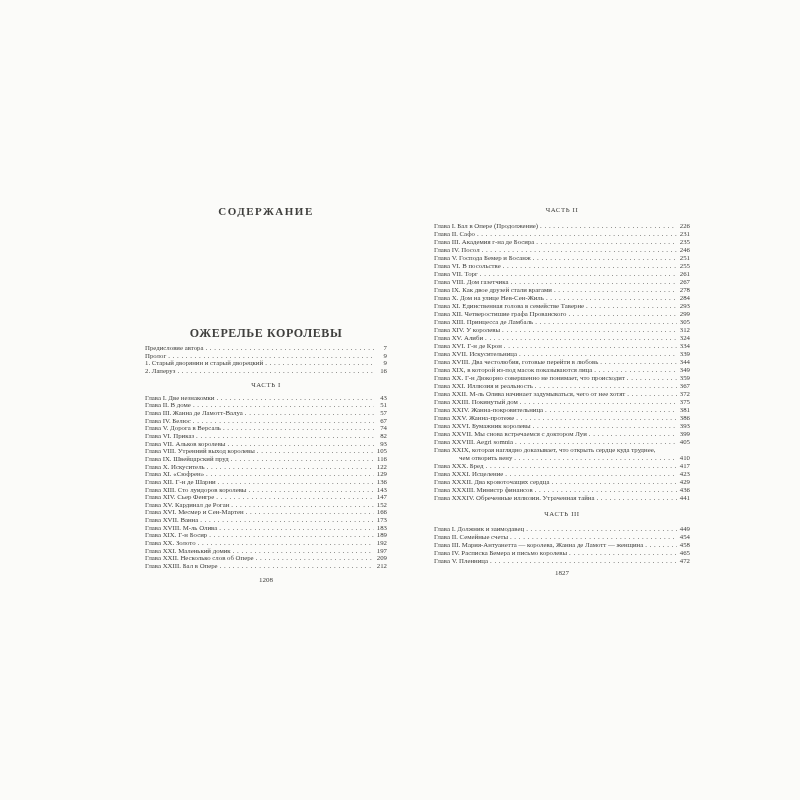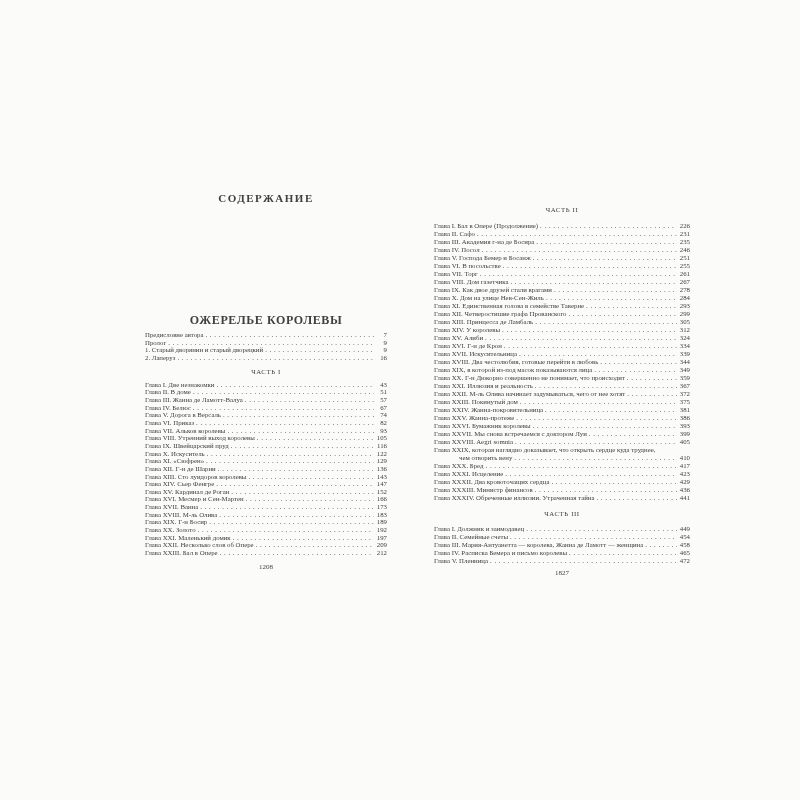--- a/index.html
+++ b/index.html
@@ -6,21 +6,21 @@
   body {
     width:800px; height:800px;
     background:#fbfbf9;
     font-family:"Liberation Serif","DejaVu Serif",serif;
     color:#40403e;
     overflow:hidden;
   }
   .spread { position:relative; width:800px; height:800px; }
 
   .page { position:absolute; }
-  .page-left  { left:145px; top:192px; width:242px; }
+  .page-left  { left:145px; top:205px; width:242px; }
   .page-right { left:434px; top:206px; width:256px; }
 
   .toc-title {
     margin:0; font-size:11px; font-weight:bold;
     text-align:center; letter-spacing:1.5px; line-height:12px;
   }
   .book-title {
     margin:112px 0 6px; font-size:12px; font-weight:bold;
     text-align:center; letter-spacing:0.6px; line-height:9px;
   }

